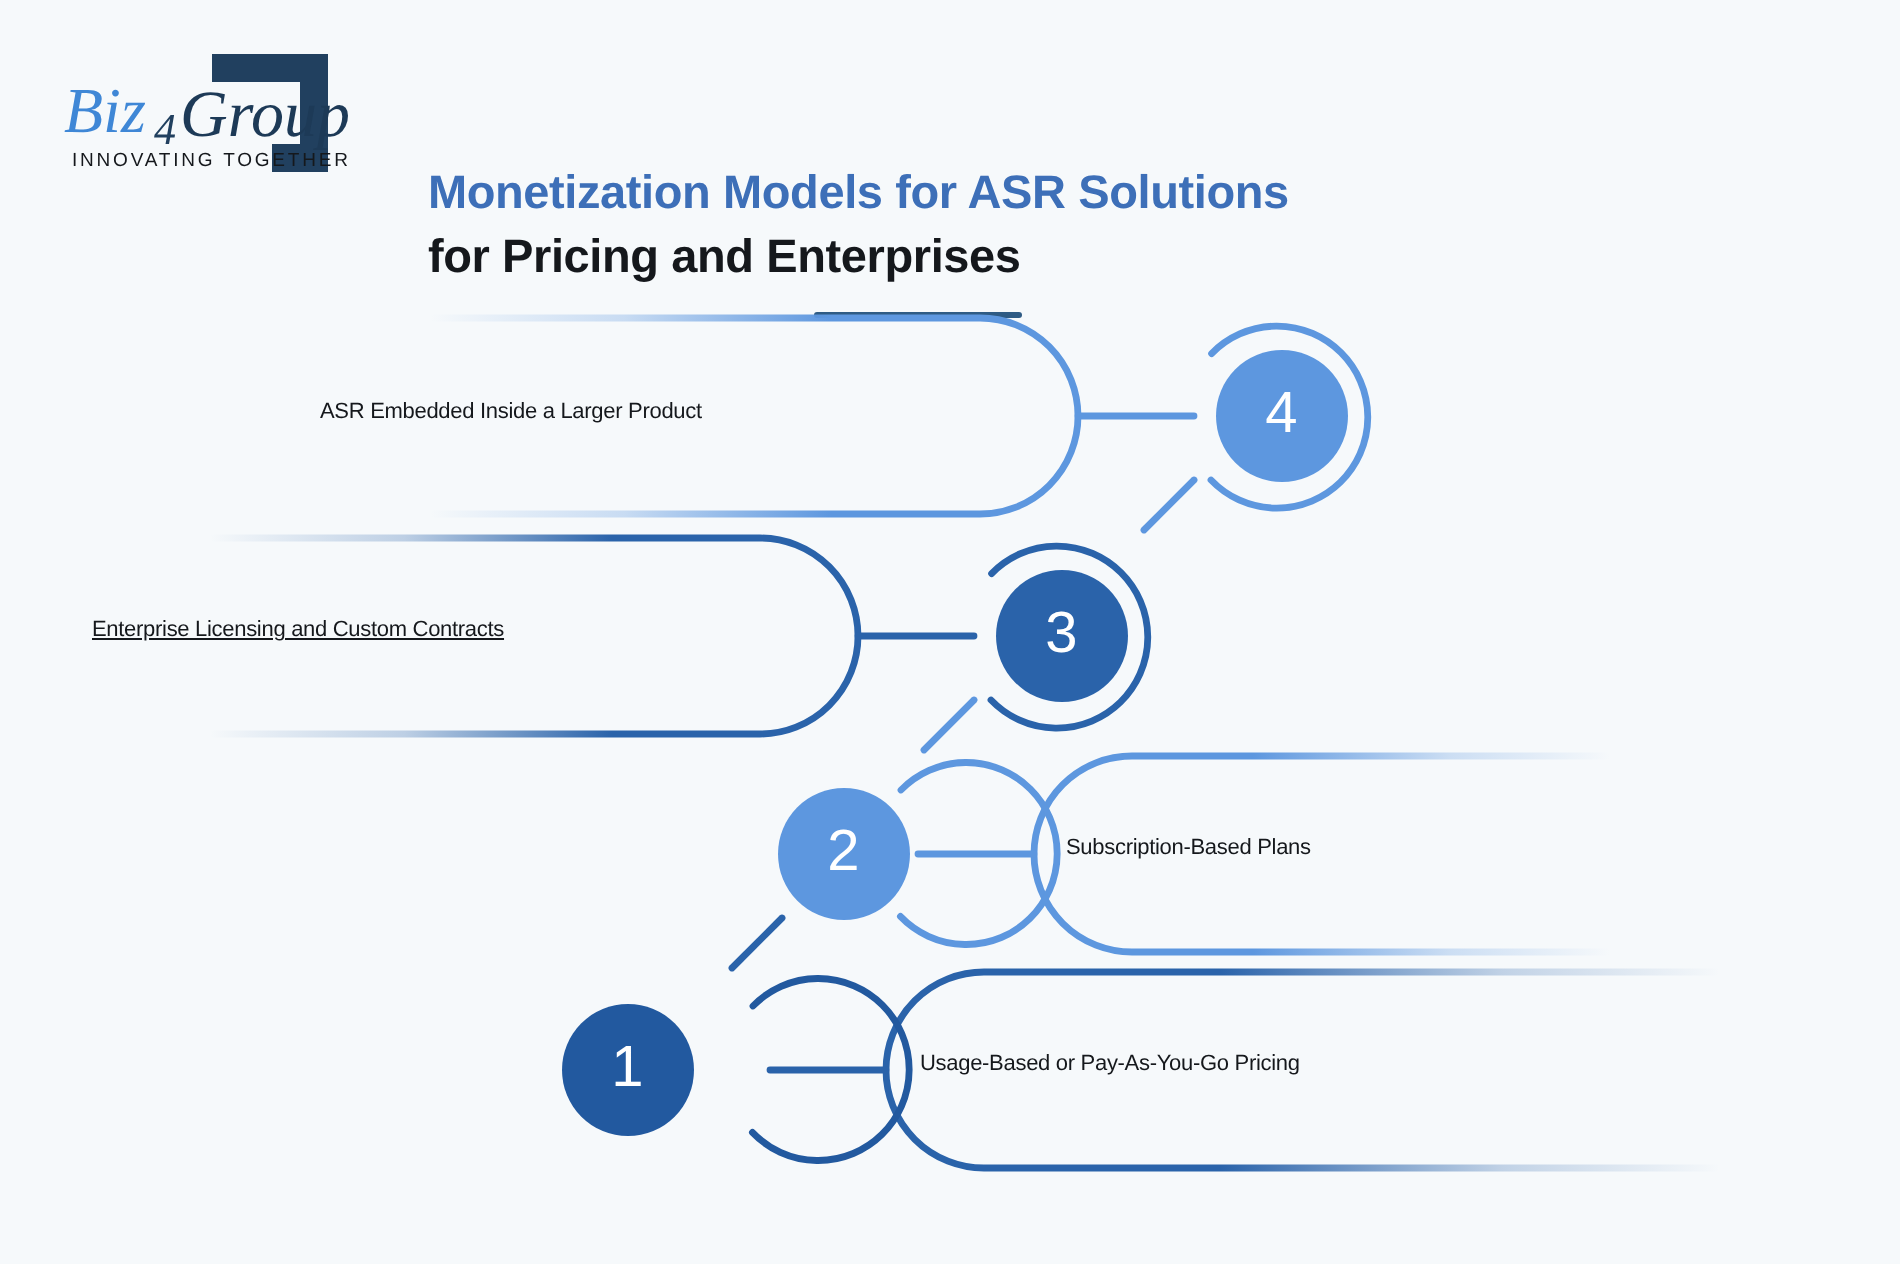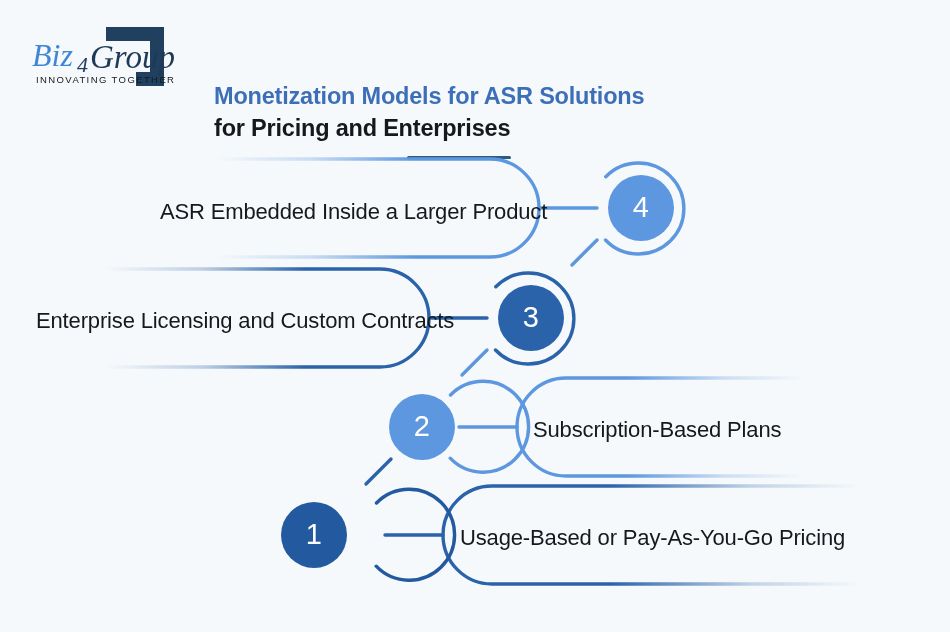--- a/index.html
+++ b/index.html
@@ -34,21 +34,21 @@
     width:104px; height:3px; background:#2e5b84;
     margin:12px auto 0; border-radius:2px;
   }
 
   
   #diagram{ position:absolute; left:0; top:0; width:950px; height:632px; }
   #diagram svg{ display:block; }
 
   .pill-label{
     position:absolute;
-    font-size:22px;
+    font-size:11px;
     color:#15181c;
     letter-spacing:-0.15px;
     white-space:nowrap;
     line-height:1;
   }
   .num-label{
     position:absolute;
     color:#ffffff;
     font-size:29px;
     font-weight:400;
@@ -153,18 +153,18 @@
         <circle cx="314" cy="535" r="33" fill="#22599f"></circle>
       </g>
     </svg>
 
     <div class="num-label" style="left:611px; top:193px; width:60px;">4</div>
     <div class="num-label" style="left:501px; top:303px; width:60px;">3</div>
     <div class="num-label" style="left:392px; top:412px; width:60px;">2</div>
     <div class="num-label" style="left:284px; top:520px; width:60px;">1</div>
 
     <div class="pill-label" style="left:160px; top:201px;">ASR Embedded Inside a Larger Product</div>
-    <div class="pill-label" style="left:36px; top:310px;">Enterprise Licensing and Custom Contracts</div>
+    <div class="pill-label" style="left:46px; top:310px;text-decoration:underline;">Enterprise Licensing and Custom Contracts</div>
     <div class="pill-label" style="left:460px; top:527px;">Usage-Based or Pay-As-You-Go Pricing</div>
     <div class="pill-label" style="left:533px; top:419px;">Subscription-Based Plans</div>
   </div>
 
 </div>
 
 </body></html>

